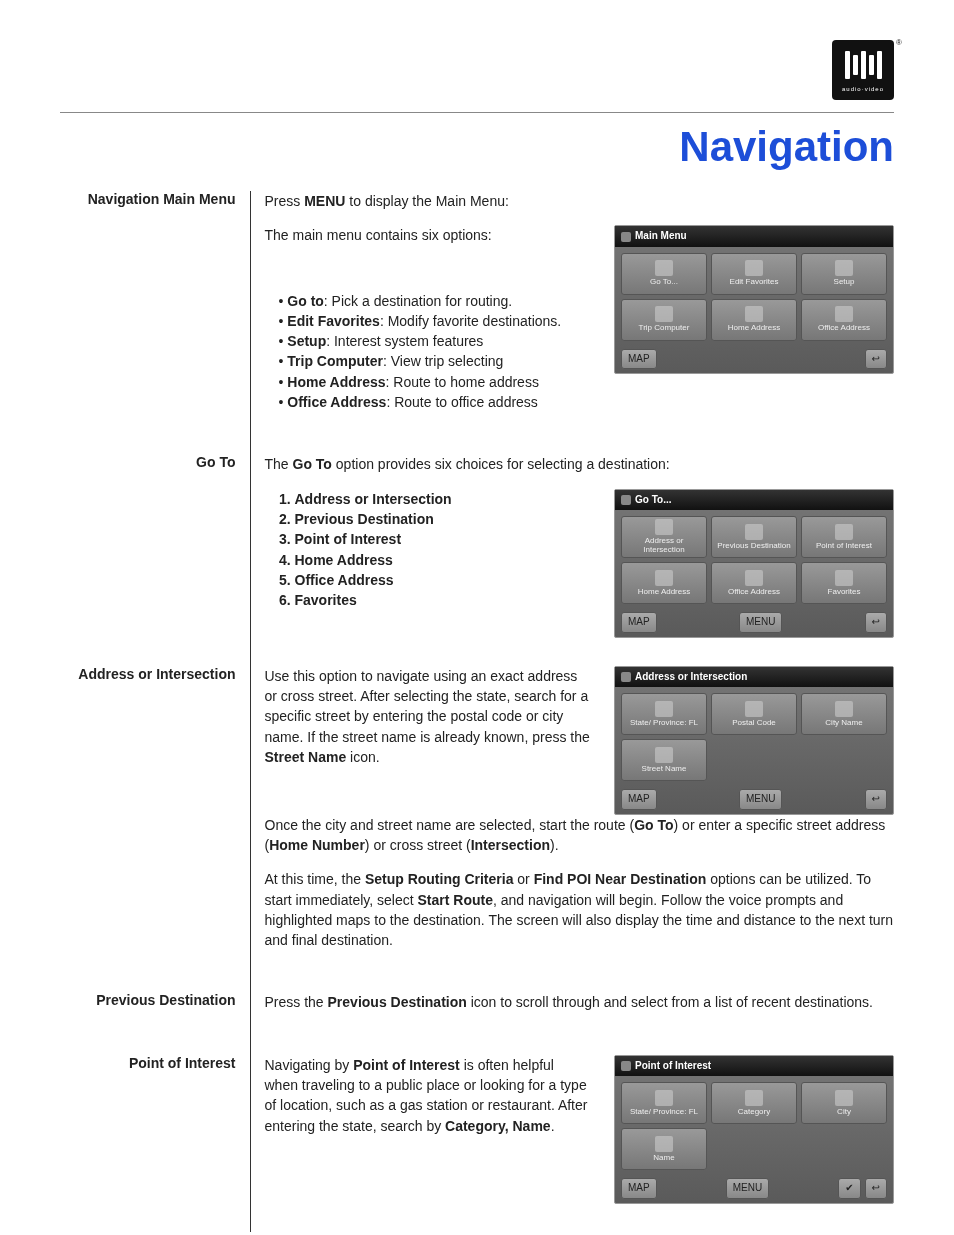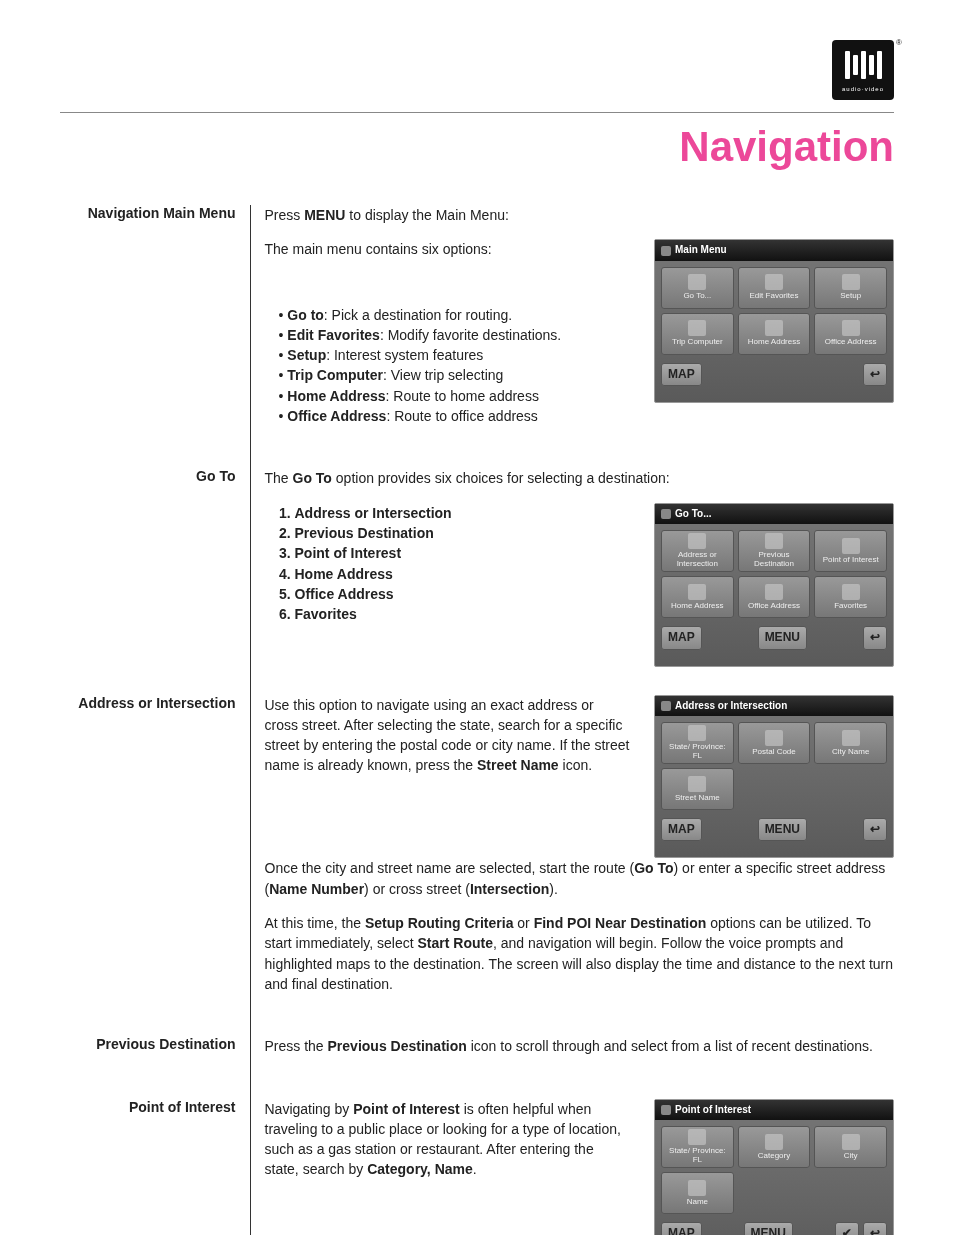--- a/index.html
+++ b/index.html
@@ -42,22 +42,22 @@
     align-items: center;
   }
   .logo-bars span { display:inline-block; width:5px; background:#fff; border-radius:1px;}
   .logo-text { color:#fff; font-size:6px; letter-spacing:1px; margin-top:4px; }
   .tm { position:absolute; right:-8px; top:-2px; font-size:8px; }
   .hr { border:none; border-top:1.5px solid #888; margin-top:4px; margin-bottom:10px; }
   .page-title {
     text-align: right;
     font-size: 42px;
     font-weight: 800;
-    color: #ec4899;
-    margin-bottom: 34px;
+    color: #1d4ed8;
+    margin-bottom: 20px;
   }
   .content-table { width:100%; border-collapse: collapse; }
   .content-table td { vertical-align: top; padding-bottom: 28px; }
   .left-col {
     width: 190px;
     text-align: right;
     padding-right: 14px;
     font-weight: 700;
     font-size: 14px;
     color: #222;
@@ -69,29 +69,29 @@
     line-height: 1.45;
   }
   .right-col p { margin-bottom: 14px; }
   .right-col ul { list-style:none; margin-left:14px; margin-bottom:14px;margin-top:45px; }
   .right-col ul li::before { content:"• "; }
   .right-col ol { list-style: decimal; margin-left: 30px; margin-bottom:14px; }
   .bold { font-weight:700; }
   .body-row { display:flex; gap:24px; align-items:flex-start; }
   .body-text { flex:1; min-width:0; }
   .screenshot {
-    width: 240px;
+    width: 280px;
     flex-shrink: 0;
     border: 1px solid #999;
     background: linear-gradient(180deg,#777,#5a5a5a);
     border-radius: 2px;
     font-size: 9px;
     color: #eee;
     position: relative;
-    padding-bottom: 16px;
+    padding-bottom: 4px;
   }
   .ss-title {
     background: linear-gradient(#333,#111);
     color:#fff;
     font-weight:700;
     font-size:10px;
     padding: 3px 6px;
     display:flex;
     align-items:center;
     gap:4px;
@@ -108,21 +108,21 @@
     align-items:center;
     justify-content:center;
     font-size:8px;
     text-align:center;
     color:#eee;
     padding:2px;
     line-height:1.1;
   }
   .ss-cell .ico { width:18px;height:16px;margin-bottom:2px;opacity:.6; background:#ccc; border-radius:2px;}
   .ss-footer { display:flex; justify-content:space-between; padding:2px 6px 0 6px; }
-  .ss-btn { background:linear-gradient(#aaa,#888); border:1px solid #555; border-radius:3px; font-size:12px; padding:2px 6px; color:#222; font-weight:700;}
+  .ss-btn { background:linear-gradient(#aaa,#888); border:1px solid #555; border-radius:3px; font-size:10px; padding:2px 6px; color:#222; font-weight:400;}
   .page-num { text-align:center; font-weight:400; font-size:13px; margin-top:10px; }
 </style>
 </head>
 <body>
 
 <div class="header">
   <div class="logo">
     <span class="tm">®</span>
     <div class="logo-bars">
       <span style="height:28px"></span>
@@ -292,21 +292,21 @@
           <div class="ss-cell" style="visibility:hidden"></div>
         </div>
         <div class="ss-footer">
           <span class="ss-btn">MAP</span>
           <span class="ss-btn">MENU</span>
           <span class="ss-btn">↩</span>
         </div>
       </div>
     </div>
     <p>
-      <span>Once the city and street name are selected, start the route (</span><span class="bold">Go To</span><span>) or enter a specific street address (</span><span class="bold">Name Number</span><span>) or cross street (</span><span class="bold">Intersection</span><span>).</span>
+      <span>Once the city and street name are selected, start the route (</span><span class="bold">Go To</span><span>) or enter a specific street address (</span><span class="bold">Home Number</span><span>) or cross street (</span><span class="bold">Intersection</span><span>).</span>
     </p>
     <p>
       <span>At this time, the </span><span class="bold">Setup Routing Criteria</span><span> or </span><span class="bold">Find POI Near Destination</span><span> options can be utilized. To start immediately, select </span><span class="bold">Start Route</span><span>, and navigation will begin. Follow the voice prompts and highlighted maps to the destination. The screen will also display the time and distance to the next turn and final destination.</span>
     </p>
   </td>
 </tr>
 
 <tr>
   <td class="left-col">Previous Destination</td>
   <td class="right-col">

